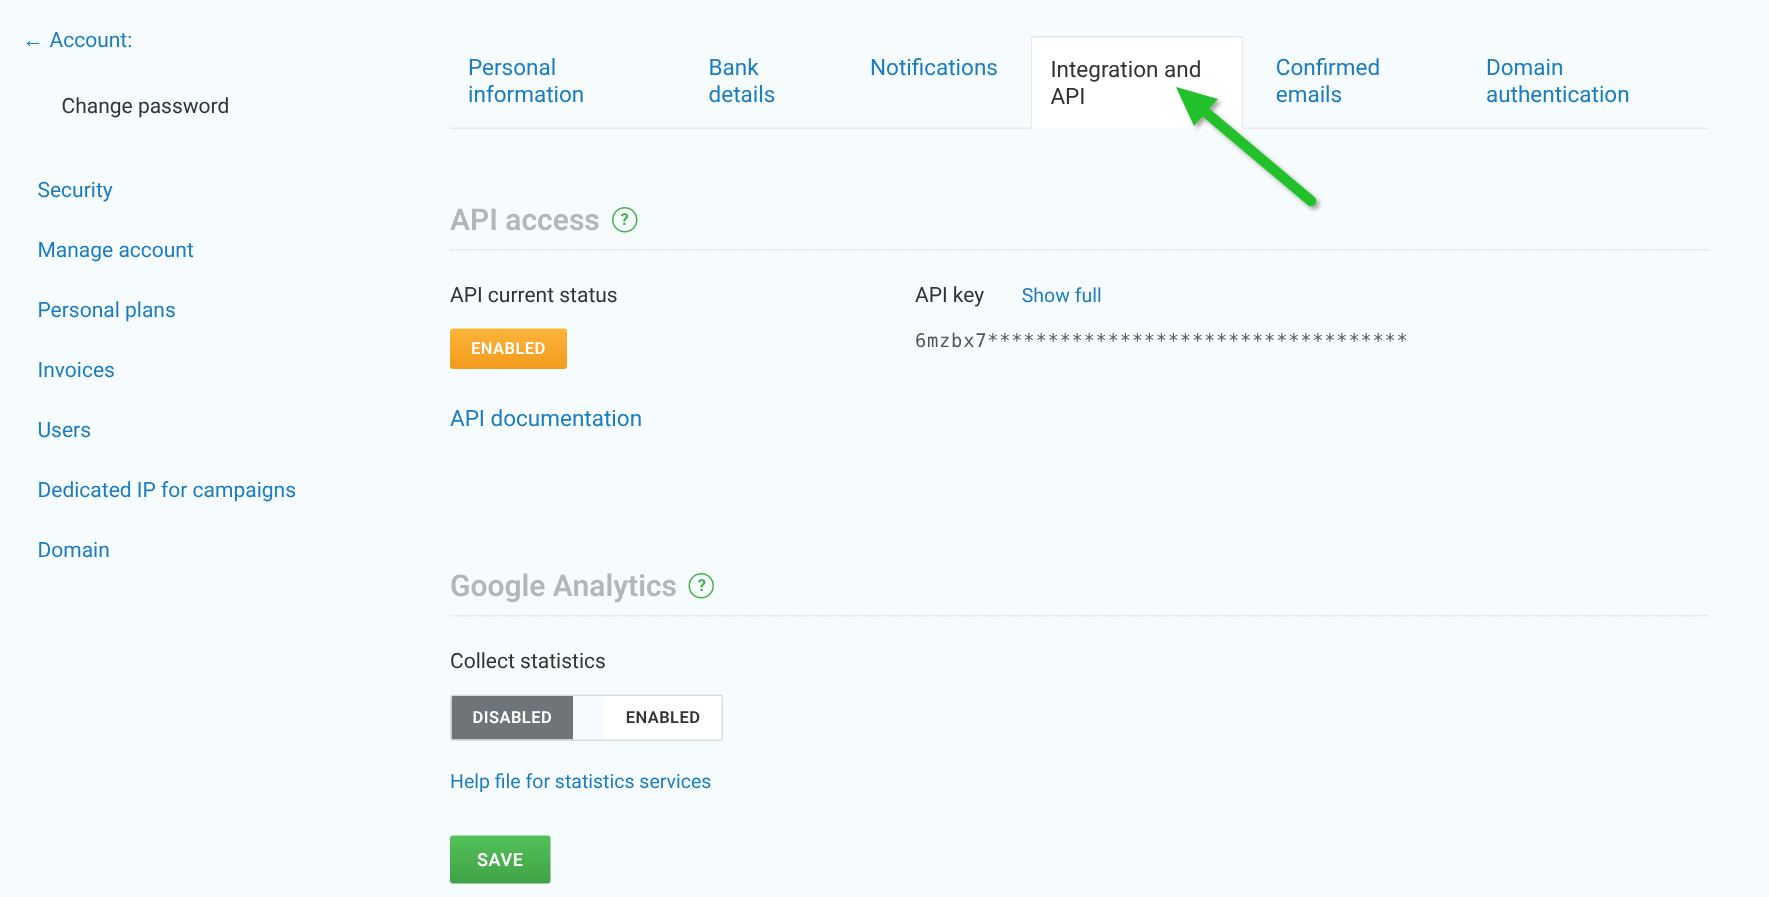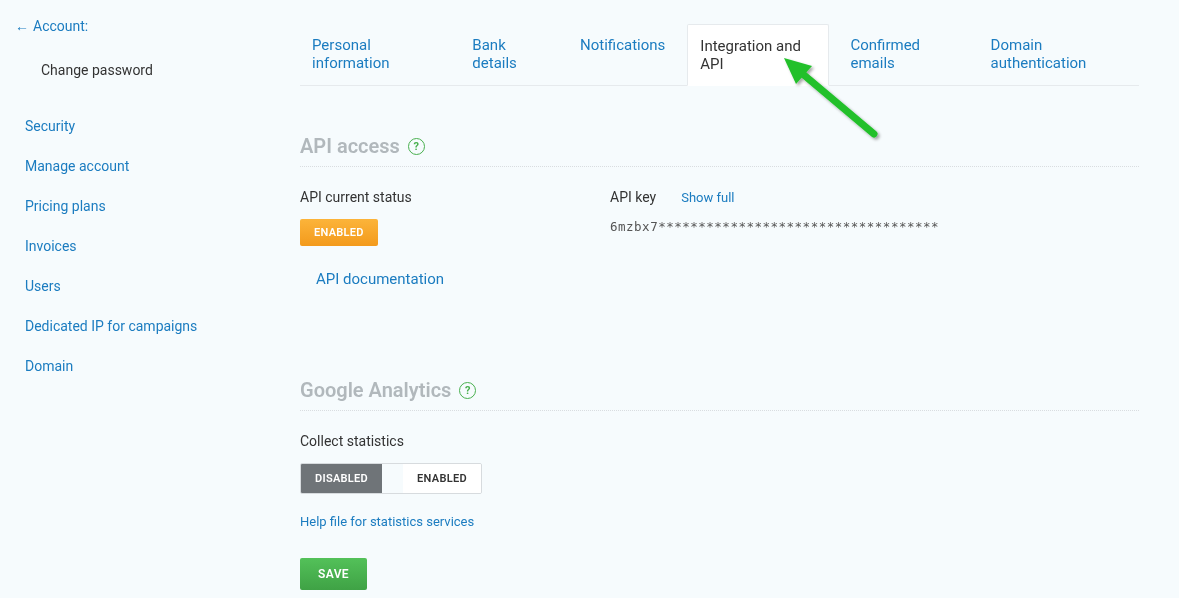--- a/index.html
+++ b/index.html
@@ -156,21 +156,20 @@
       font-size: 12.5px;
       color: #555;
       letter-spacing: 0.5px;
     }
     .doc-link {
       color: #1b7cc0;
       font-size: 15px;
       cursor: pointer;
       margin-top: 24px;
       display: inline-block;
-      margin-left: 16px;
     }
     .toggle-group {
       display: inline-flex;
       border: 1px solid #d7dbde;
       border-radius: 2px;
       overflow: hidden;
       gap: 21px;
     }
     .toggle-btn {
       padding: 8px 14px;
@@ -224,21 +223,21 @@
     <div class="sidebar-sub">
       <span>Change password</span>
     </div>
     <div class="sidebar-item">
       <span>Security</span>
     </div>
     <div class="sidebar-item">
       <span>Manage account</span>
     </div>
     <div class="sidebar-item">
-      <span>Pricing plans</span>
+      <span>Personal plans</span>
     </div>
     <div class="sidebar-item">
       <span>Invoices</span>
     </div>
     <div class="sidebar-item">
       <span>Users</span>
     </div>
     <div class="sidebar-item">
       <span>Dedicated IP for campaigns</span>
     </div>

